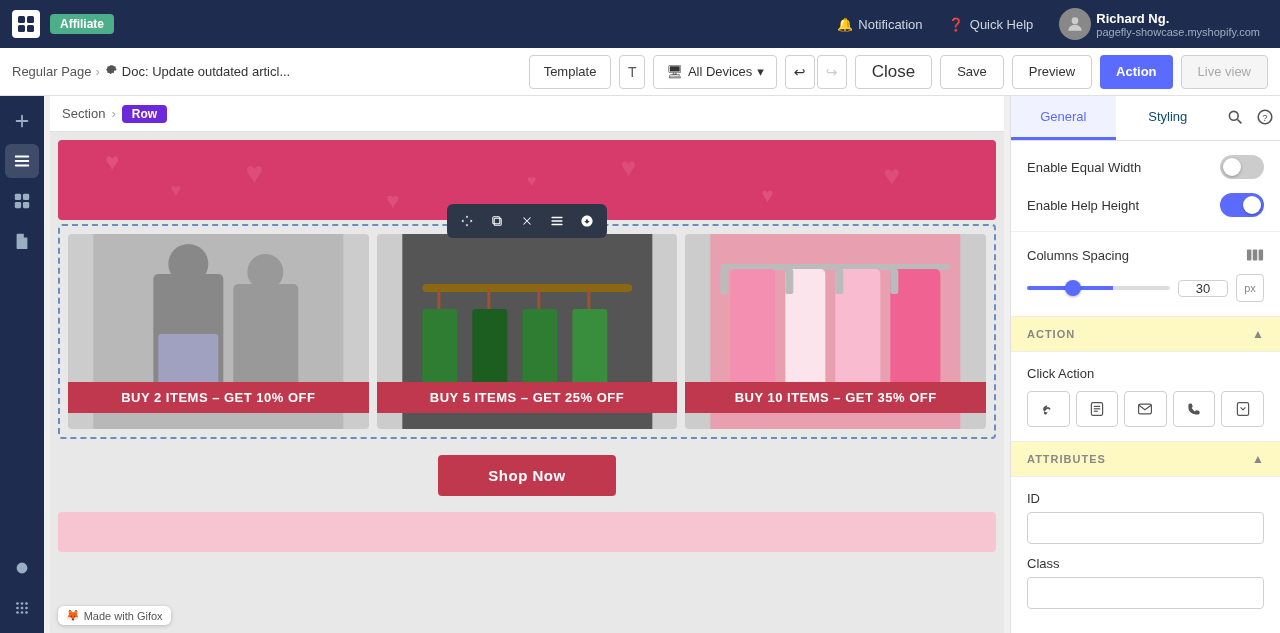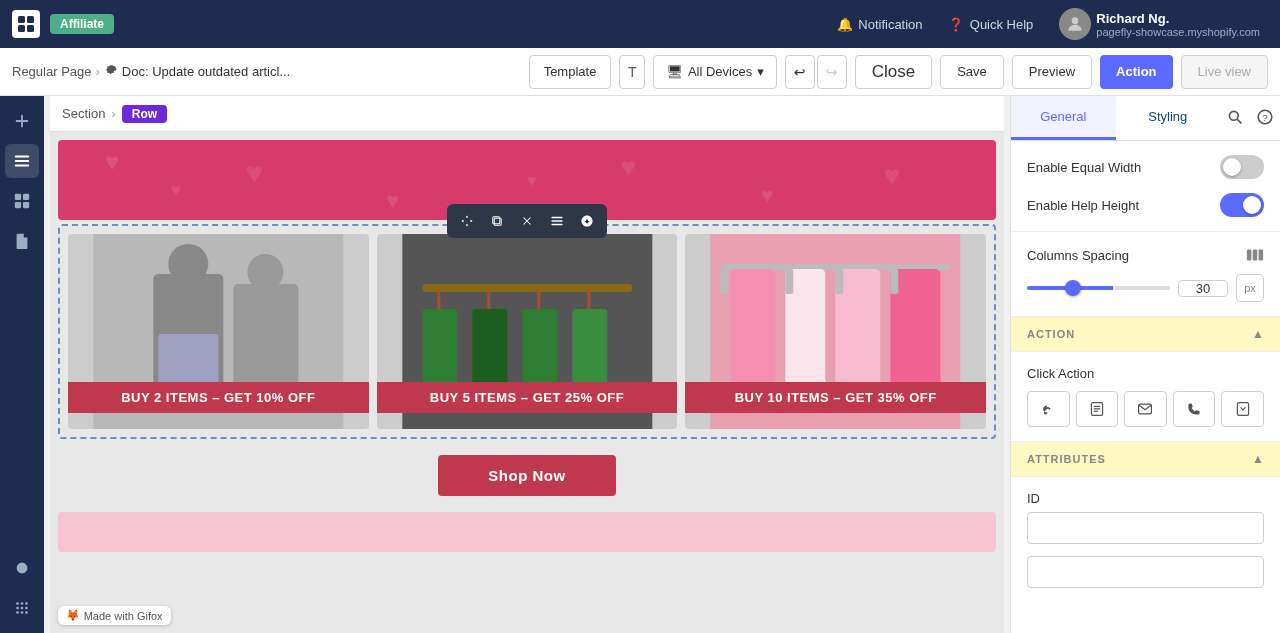--- a/index.html
+++ b/index.html
@@ -745,18 +745,19 @@
       </div>
     </div>
 
     <div class="section-header">
       <span class="section-header-label">ATTRIBUTES</span>
       <span class="section-chevron">▲</span>
     </div>
     <div class="attr-section">
       <div class="attr-label">ID</div>
       <input type="text" class="attr-input" value="" style="">
+      <div class="attr-label">Class</div>
       <input type="text" class="attr-input" value="" style="">
     </div>
 
   </div>
 
 </div>
 
 </body></html>

